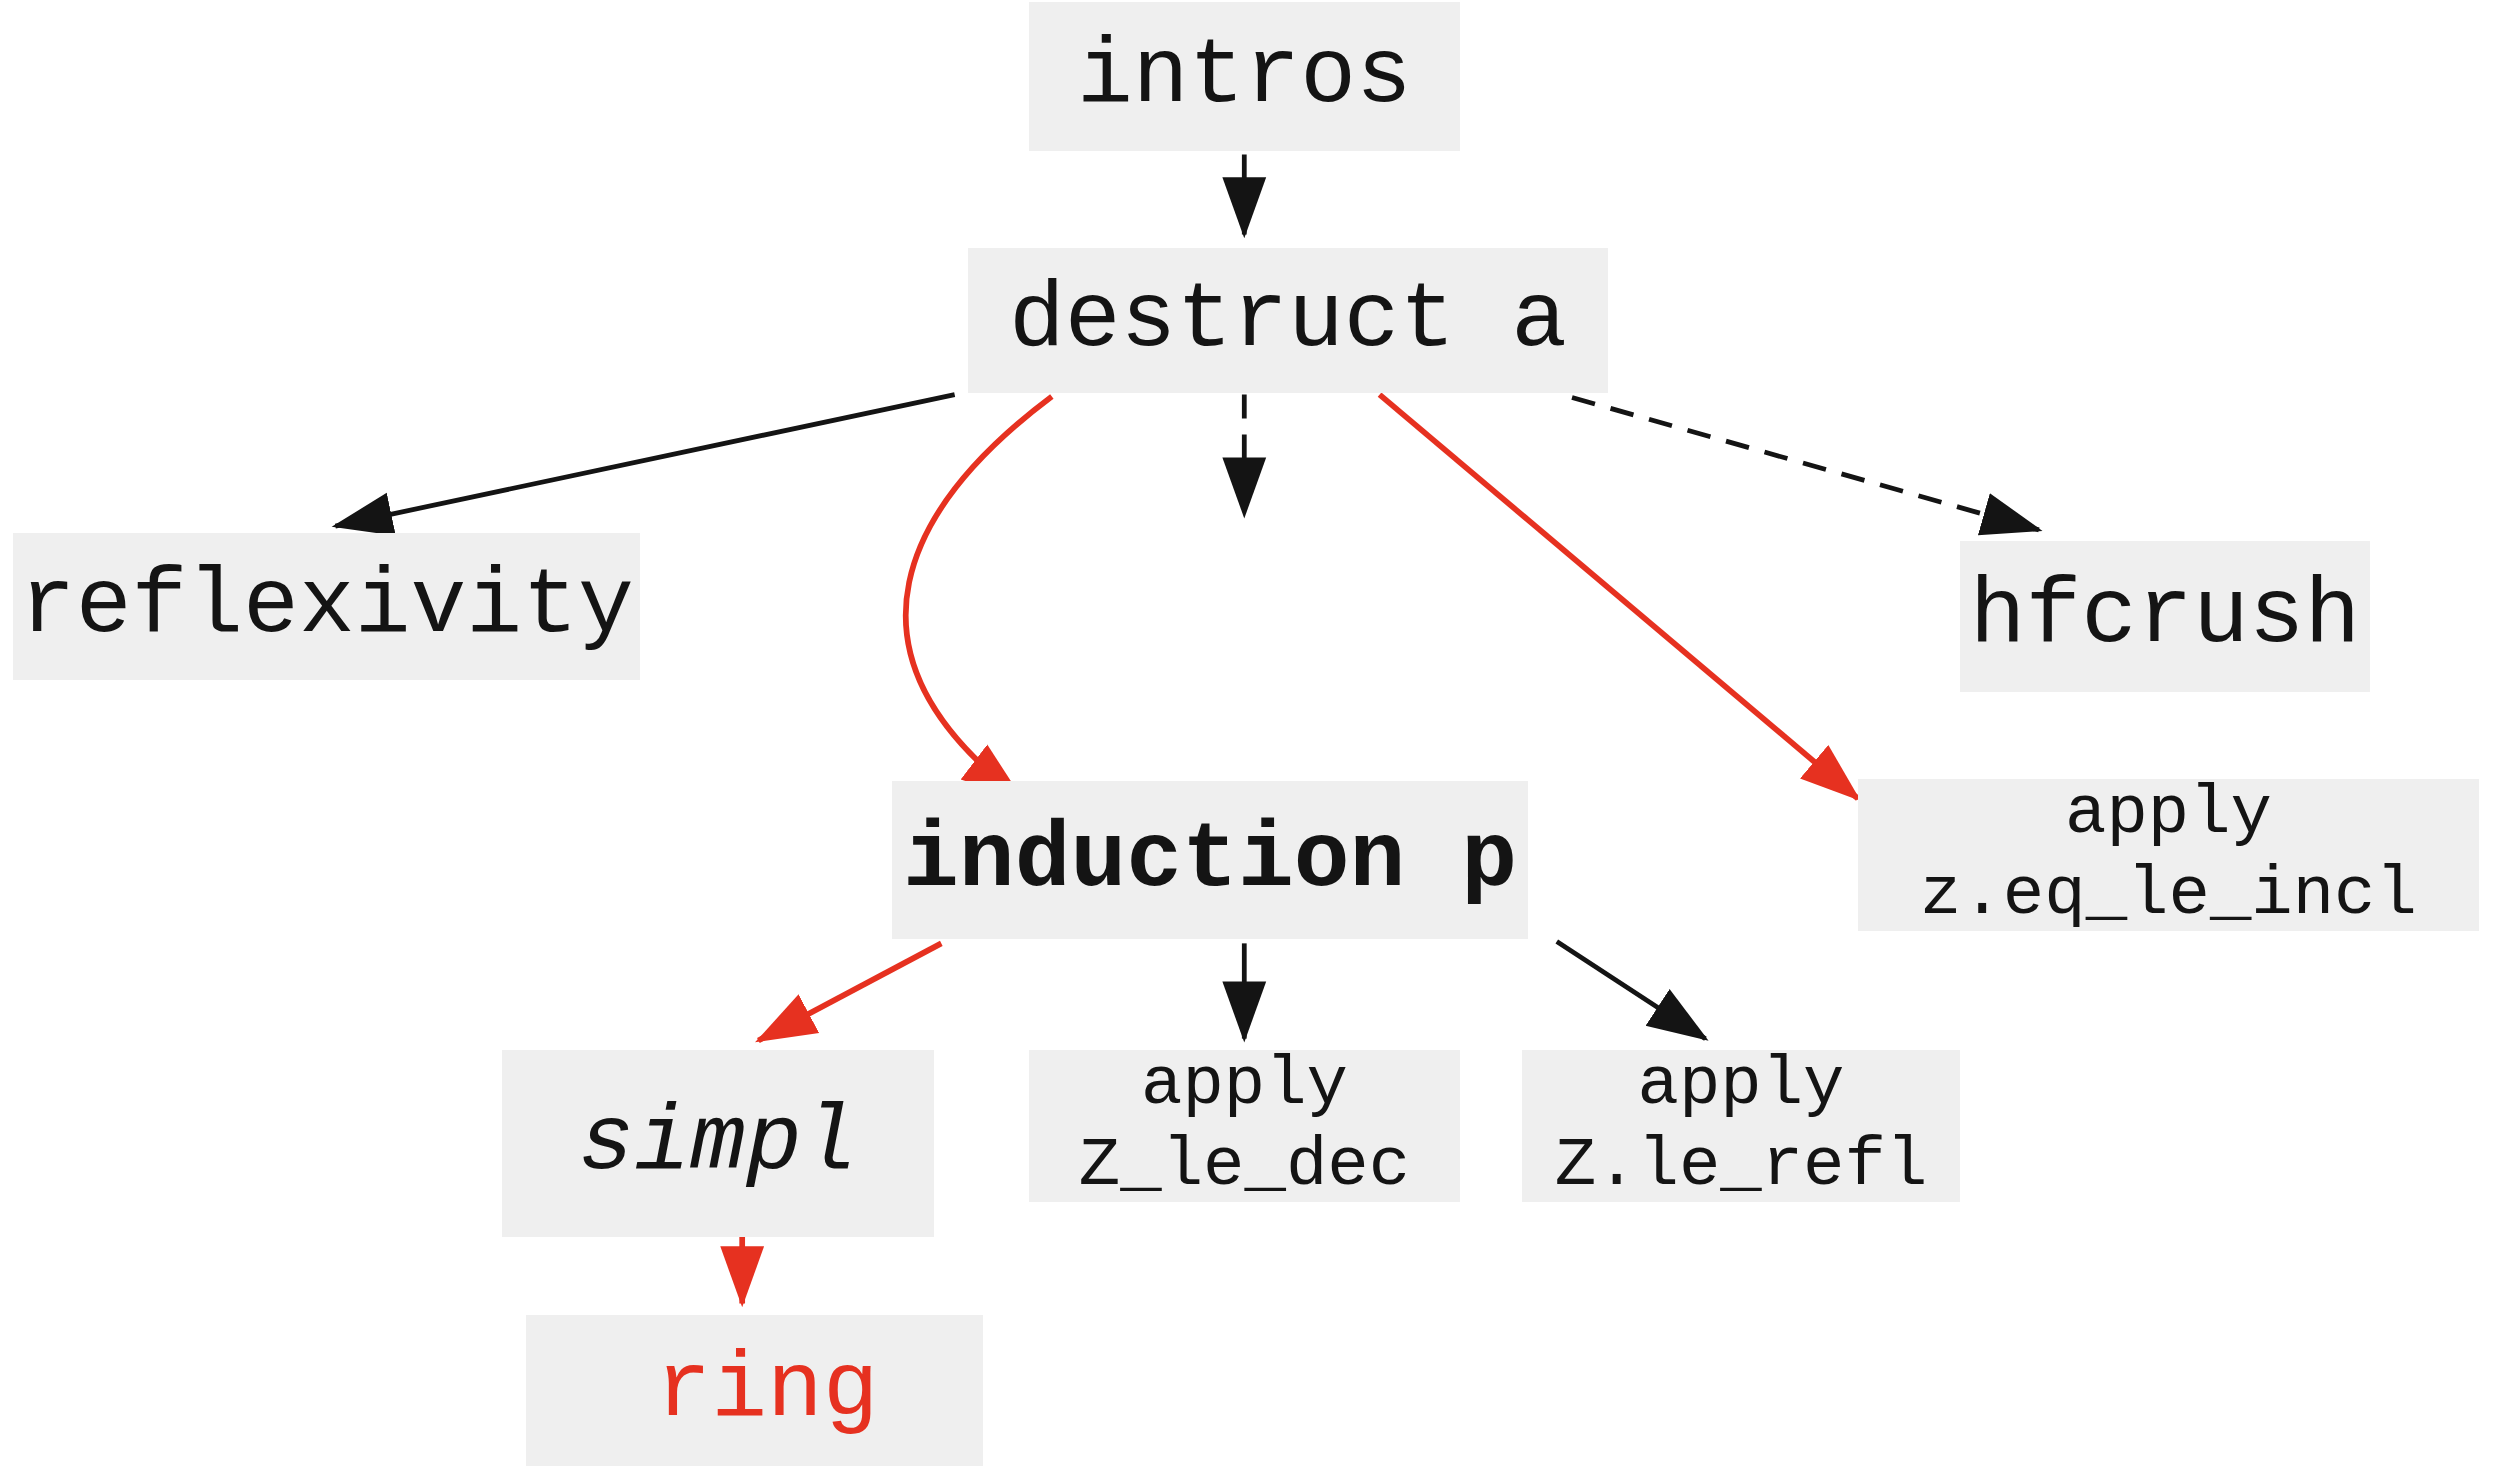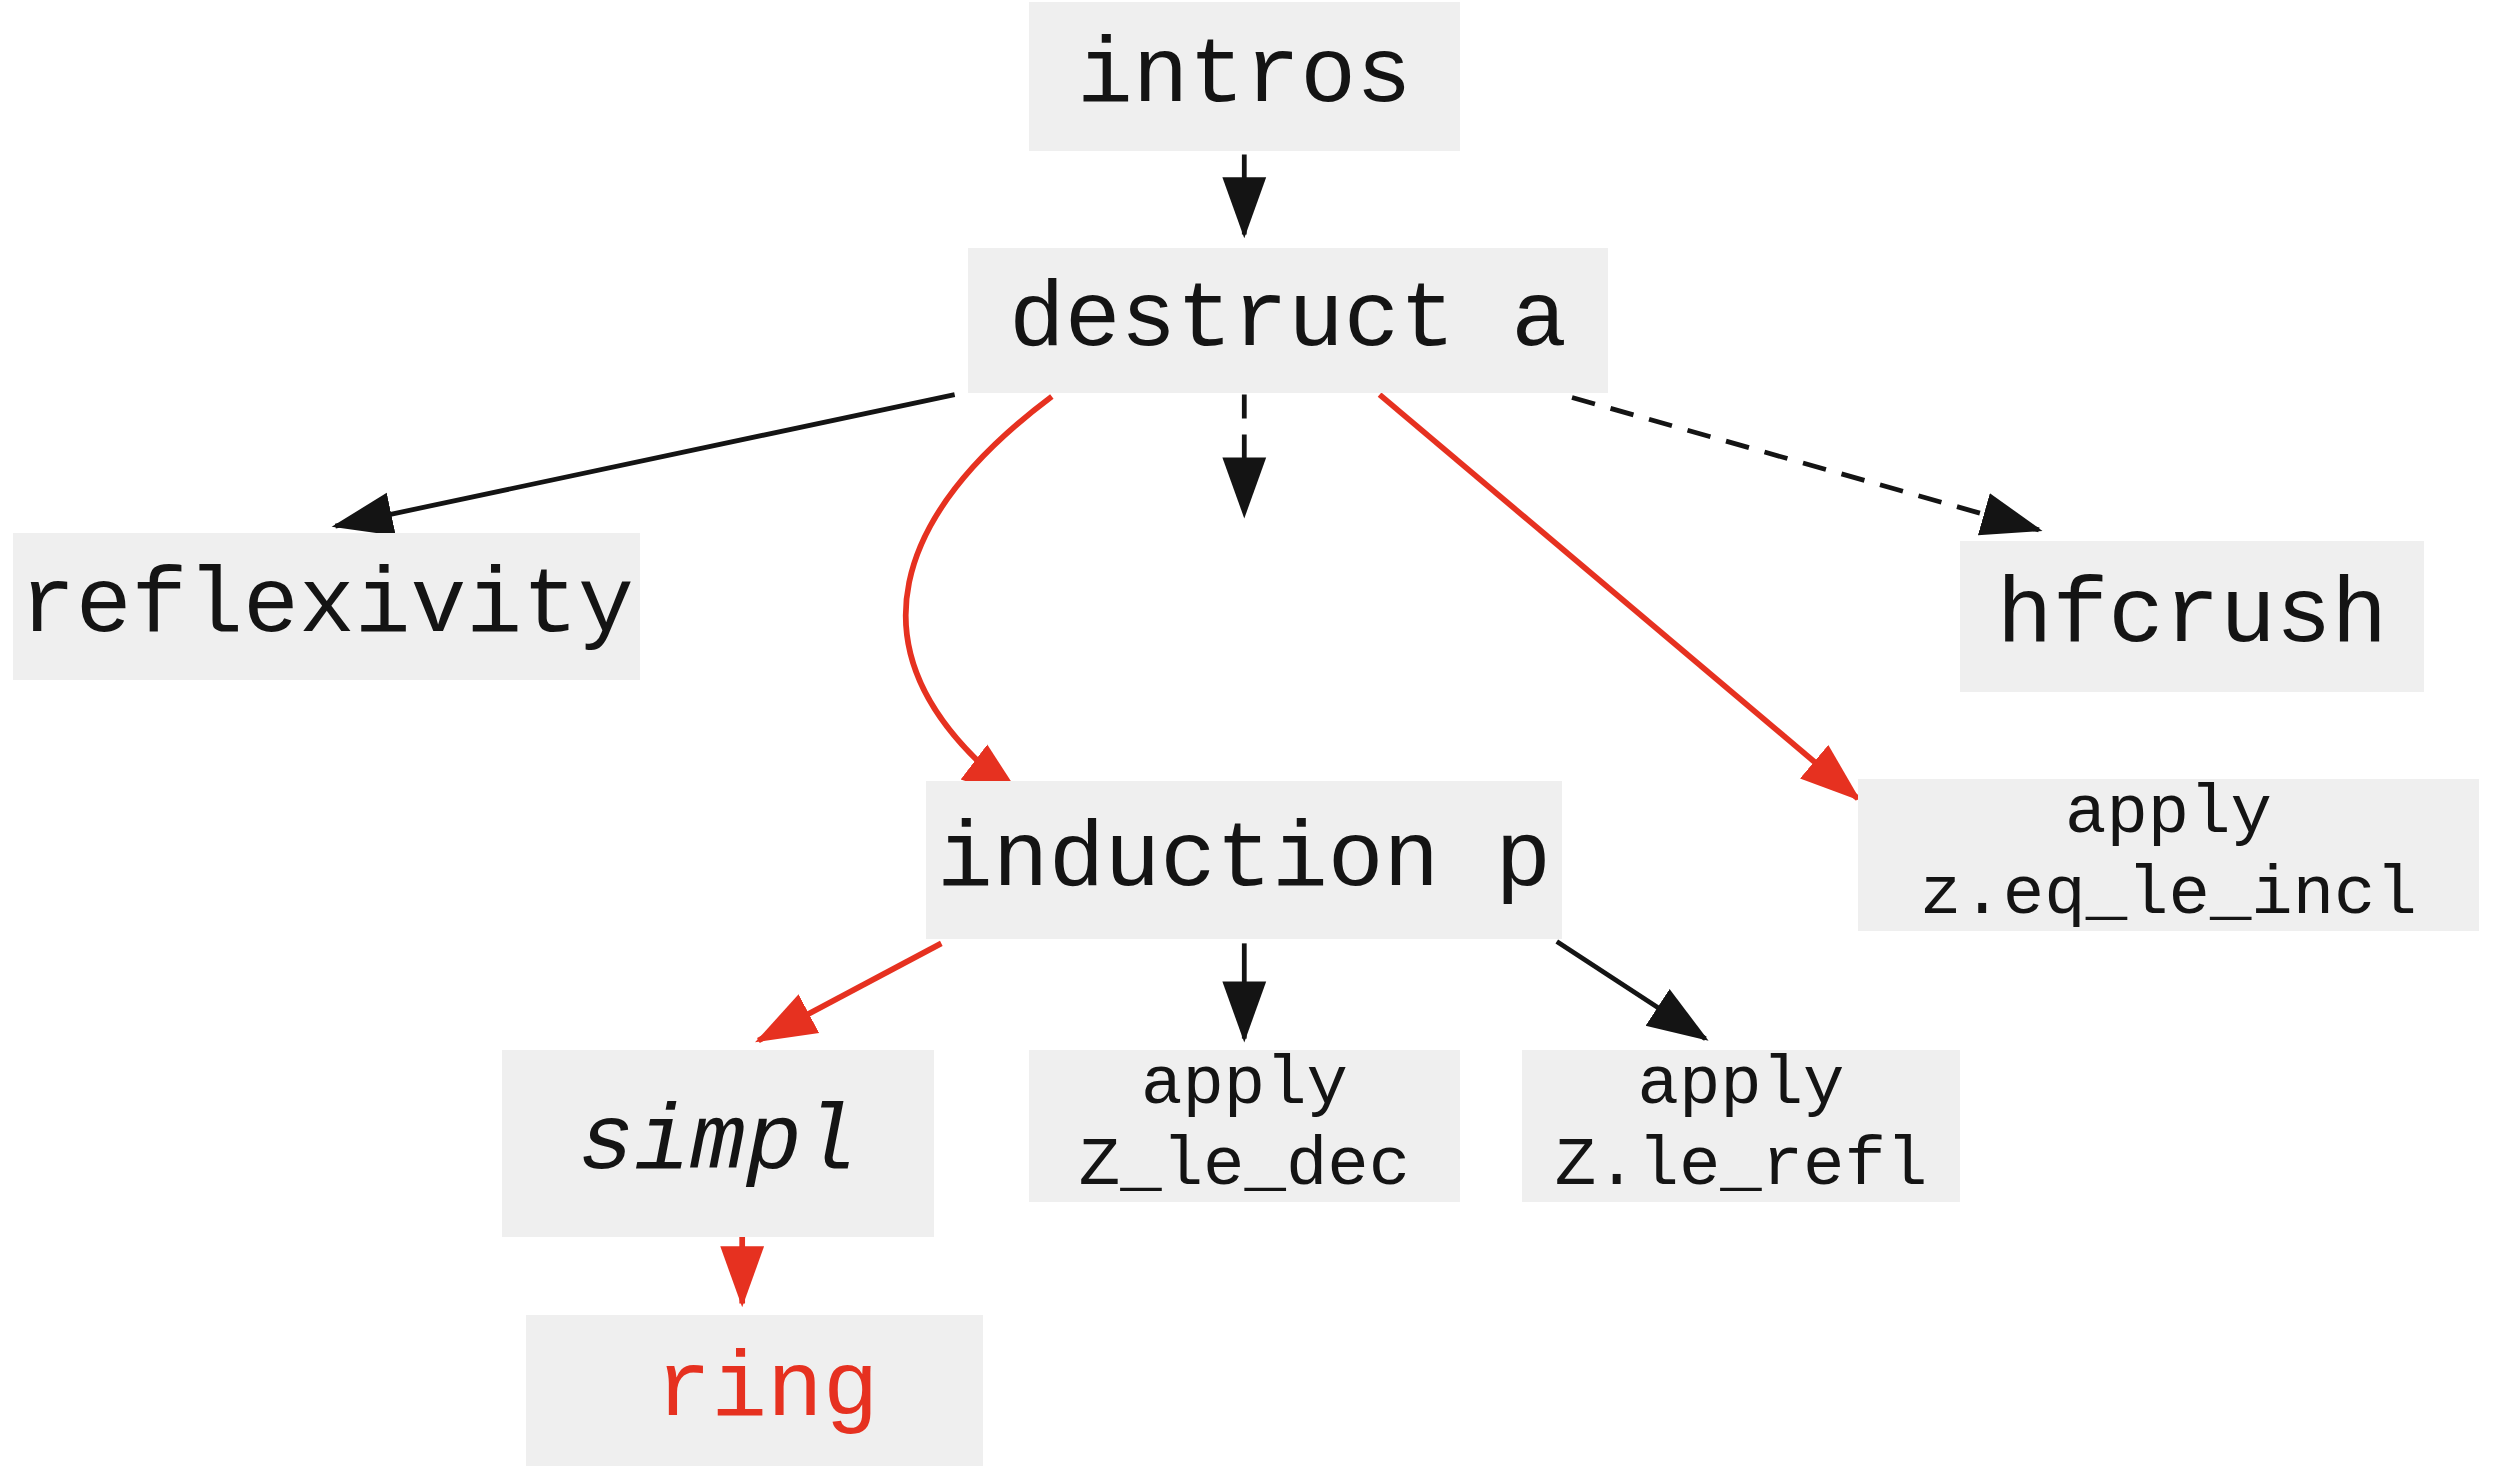--- a/index.html
+++ b/index.html
@@ -49,22 +49,22 @@
   }
   .node.big   { font-size: 93px;  line-height: 105px; }
   .node.small { font-size: 69px;  line-height: 81px;  }
   .node.accent-text { color: var(--accent, #e63120); }
 
   
   #n-intros        { left: 1029px; top: 1.9px;    width: 431px; height: 149px; }
   #n-destruct-a    { left: 922px;  top: 248px;  width: 640px; height: 145px; margin-left: 46px; }
   #n-reflexivity   { left: 13.3px;   top: 533px;  width: 627px; height: 147px; }
   #n-hfcrush-use   { left: 975px; top: 532px;  width: 541px; height: 164px; }
-  #n-hfcrush       { left: 1960px; top: 541px;  width: 464px; height: 151px; }
-  #n-induction-p   { left: 926px;  top: 781px;  width: 636px; height: 158px; }
+  #n-hfcrush       { left: 1960px; top: 541px;  width: 410px; height: 151px; }
+  #n-induction-p   { left: 892px;  top: 781px;  width: 636px; height: 158px; font-weight: bold; }
   #n-apply-zeq     { left: 1858px; top: 779px;  width: 621px; height: 152px; }
   #n-simpl         { left: 502px;  top: 1050px; width: 432px; height: 187px; font-style: italic; }
   #n-apply-zledec  { left: 1029px; top: 1050px; width: 431px; height: 152px; }
   #n-apply-zlerefl { left: 1522px; top: 1050px; width: 438px; height: 152px; }
   #n-ring          { left: 526px;  top: 1315px; width: 432px; height: 151px; padding-left: 25px; }
 </style>
 </head>
 <body>
 
 <div class="stage">

